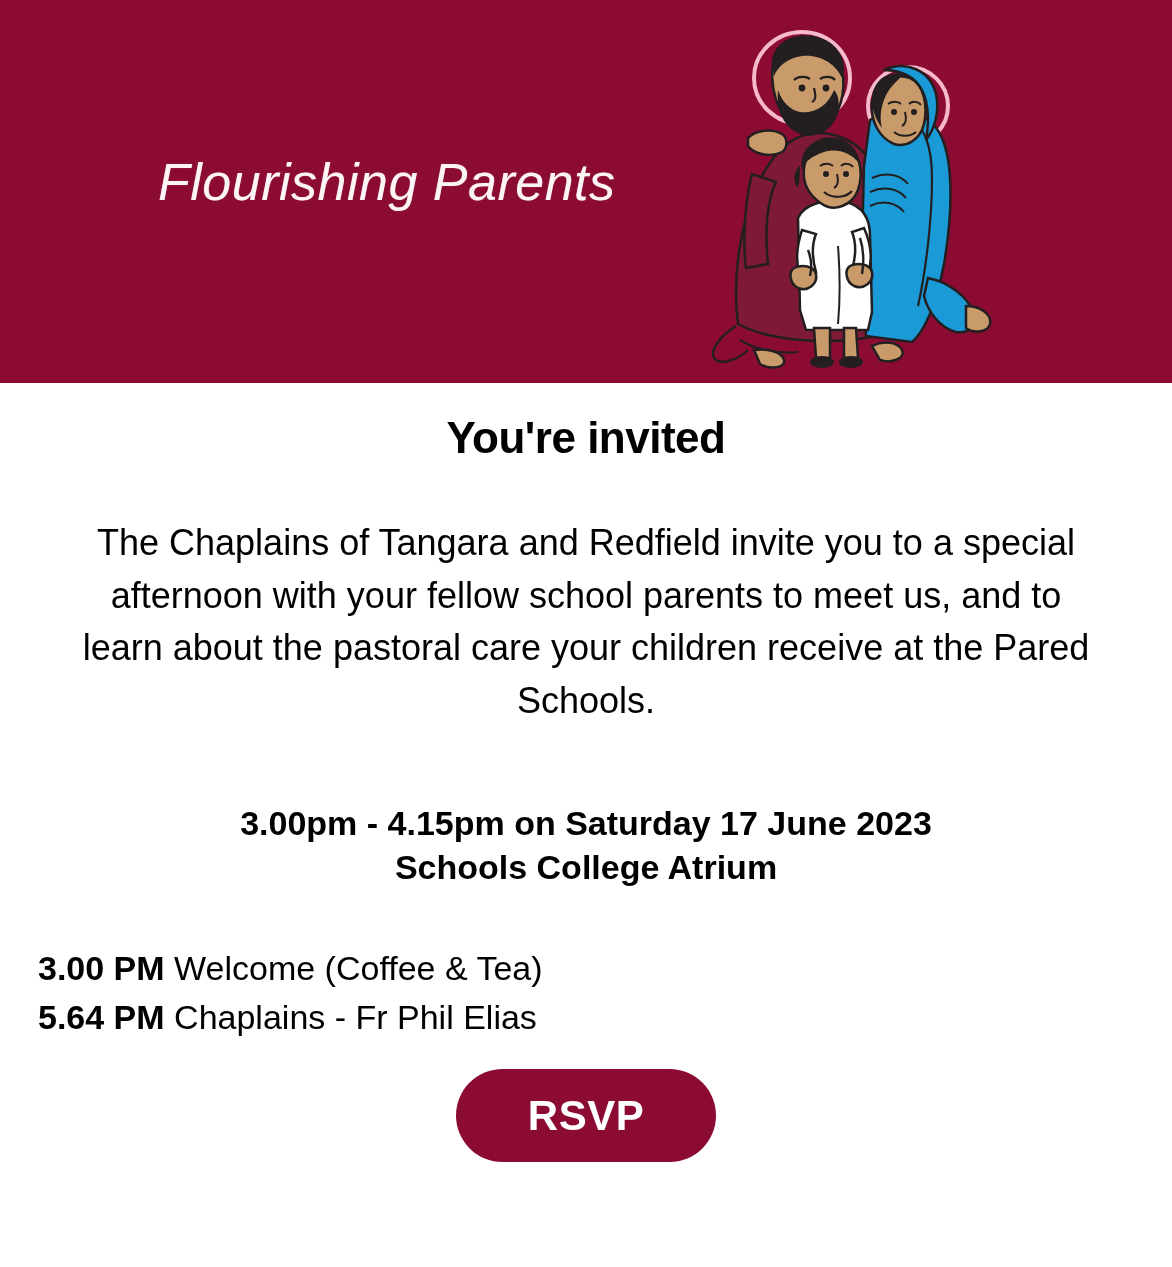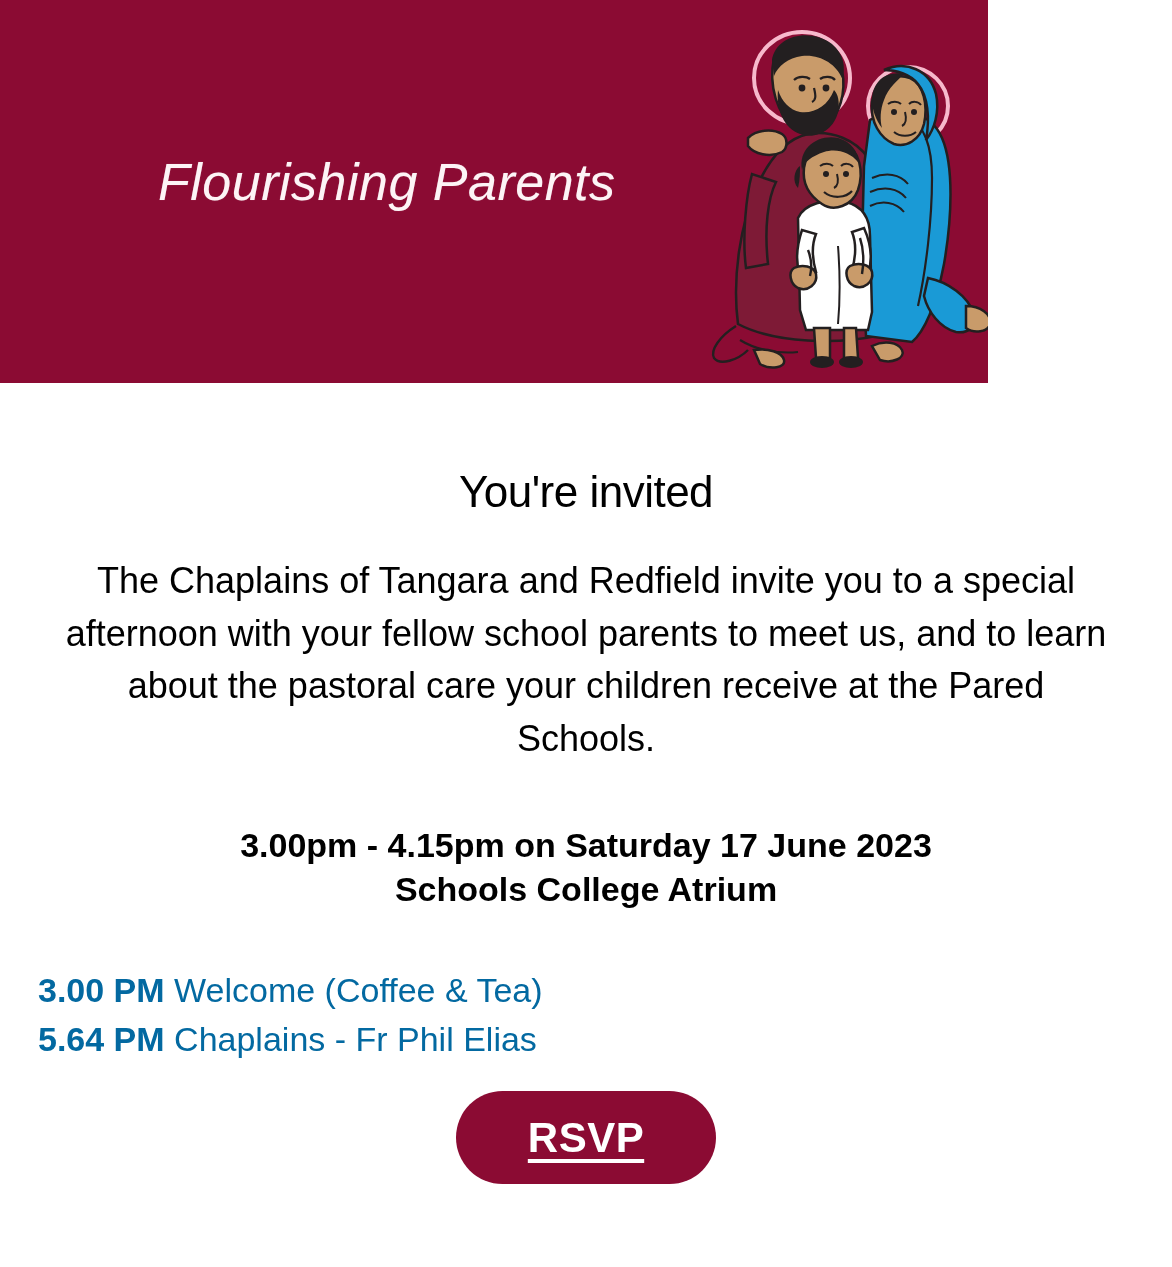--- a/index.html
+++ b/index.html
@@ -13,21 +13,21 @@
     width: 1172px;
     height: 1267px;
     font-family: "Liberation Sans", sans-serif;
     color: #000000;
     overflow: hidden;
   }
 
   
   .banner {
     position: relative;
-    width: 988px;
+    width: 1172px;
     height: 383px;
     background: #8b0b33;
     overflow: hidden;
   }
   .banner-title {
     position: absolute;
     left: 158px;
     top: 152px;
     font-size: 52px;
     font-style: italic;
@@ -48,32 +48,32 @@
 
   
   .content {
     position: relative;
     width: 1172px;
     padding: 0 36px;
   }
   .invite-heading {
     text-align: center;
     font-size: 44px;
-    font-weight: 400;
+    font-weight: 700;
     letter-spacing: -0.5px;
     margin: 0;
-    padding-top: 84px;
+    padding-top: 30px;
     color: #000;
   }
   .invite-body {
     text-align: center;
     font-size: 36px;
     line-height: 1.46;
     font-weight: 400;
-    margin: 0;
+    margin: 16px;
     padding: 38px 22px 0 22px;
     color: #000;
   }
   .details {
     text-align: center;
     font-size: 34px;
     font-weight: 700;
     line-height: 1.3;
     margin: 0;
     padding-top: 58px;
@@ -84,21 +84,21 @@
   .schedule {
     margin: 0;
     padding: 54px 0 0 2px;
     list-style: none;
   }
   .schedule li {
     font-size: 34px;
     line-height: 1.44;
     font-weight: 400;
     white-space: nowrap;
-    color: #0369a1;
+    color: #000000;
   }
   .schedule li .time {
     font-weight: 700;
   }
 
   .rsvp-wrap {
     display: flex;
     justify-content: center;
     padding-top: 28px;
   }
@@ -108,21 +108,20 @@
     justify-content: center;
     width: 260px;
     height: 93px;
     border: none;
     border-radius: 48px;
     background: #8b0b33;
     color: #ffffff;
     font-family: "Liberation Sans", sans-serif;
     font-size: 42px;
     font-weight: 700;
-    text-decoration: underline;
     text-underline-offset: 7px;
     text-decoration-thickness: 4px;
     cursor: pointer;
     letter-spacing: 0.5px;
   }
 </style>
 </head>
 <body>
 
 <header class="banner">

